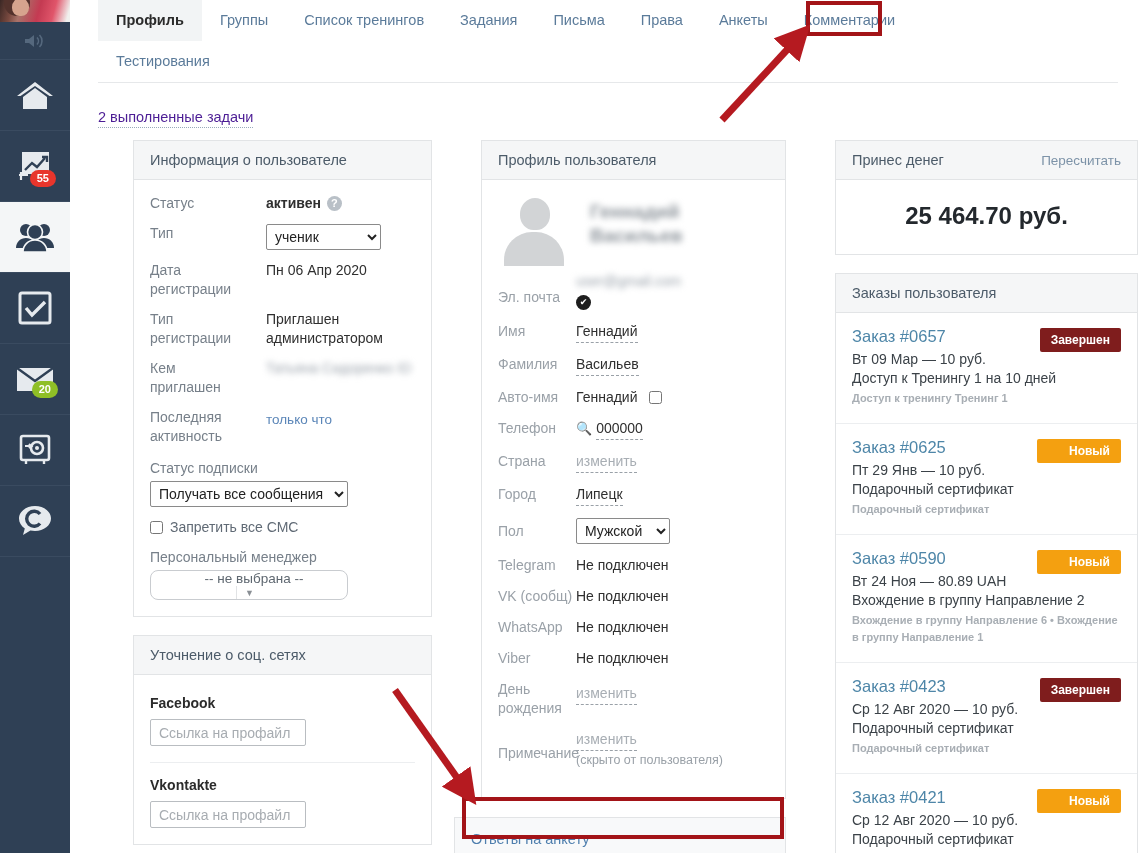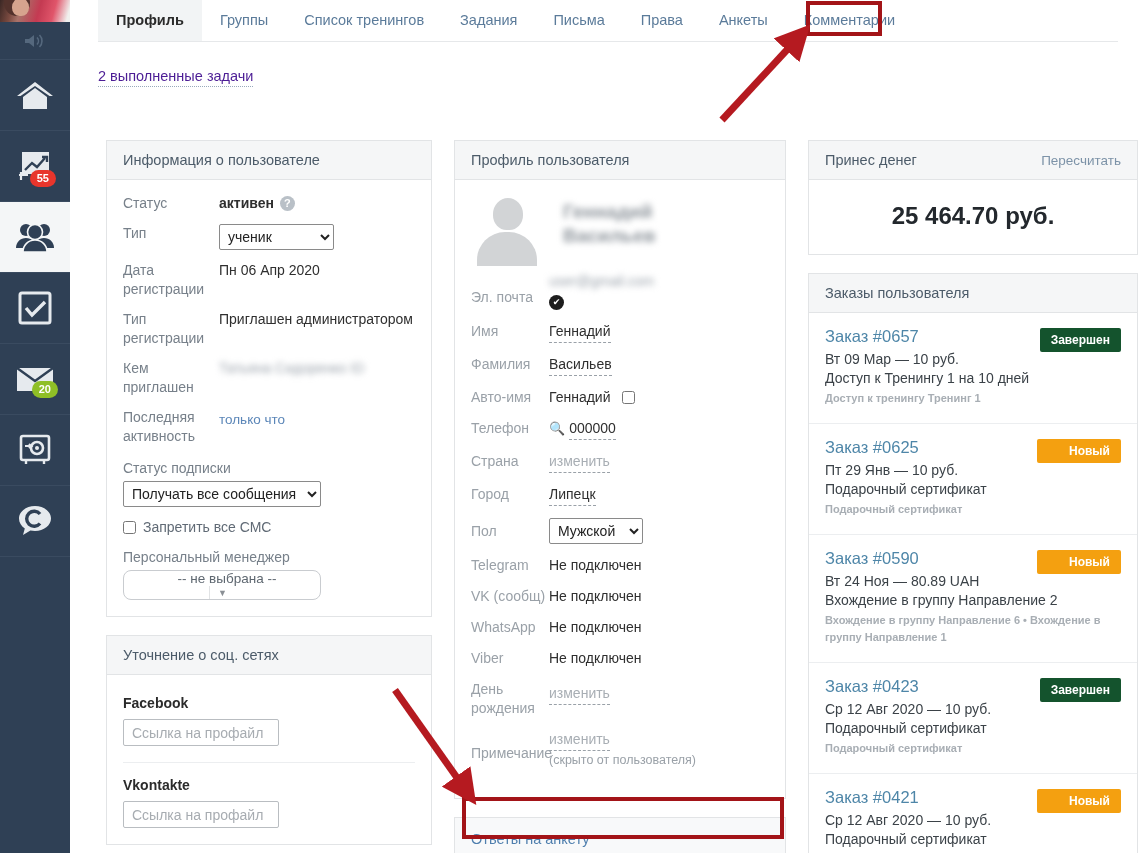--- a/index.html
+++ b/index.html
@@ -105,36 +105,37 @@
     padding-left: 36px;
   }
   .col-left { width: 326px; }
   .col-mid  { width: 332px; }
   .col-right{ width: 330px; }
 
   .panel {
     border: 1px solid #e2e4e6;
     background: #fff;
     margin-bottom: 18px;
+    margin-left: 27px;
   }
   .panel-head {
     background: #f5f6f7;
     border-bottom: 1px solid #e2e4e6;
     padding: 11px 16px;
     font-size: 14.5px;
     color: #4c5b69;
     display:flex; align-items:center; justify-content:space-between;
   }
   .panel-head .link {
     color: #7d93a8; font-size: 13.5px; cursor: pointer;
   }
   .panel-body { padding: 14px 16px 16px 16px; }
 
   
-  .irow { display: flex; align-items: flex-start; margin-bottom: 11px; }
+  .irow { display: flex; align-items: flex-start; margin-bottom: 11px; gap: 20px; }
   .ilabel {
     width: 96px; flex: 0 0 96px;
     color: #77808a; font-size: 14px; line-height: 19px;
   }
   .ivalue { font-size: 14px; color: #2f2f2f; line-height: 19px; }
   .ivalue.bold { font-weight: bold; }
   .blur { filter: blur(3.2px); color:#9aa2ab; user-select:none; }
   .helpq {
     display:inline-block; width:15px; height:15px; border-radius:50%;
     background:#b9c0c7; color:#fff; font-size:11px; font-weight:bold;
@@ -210,21 +211,21 @@
   }
   .order:last-child { border-bottom: none; }
   .order-title { color:#4e86a8; font-size:16.5px; margin-bottom:4px; cursor:pointer; }
   .order-line { font-size:14px; color:#3b4248; line-height:19px; }
   .order-sub { font-size:11px; color:#a8aeb4; line-height:17px; margin-top:2px;font-weight:bold; }
   .status {
     position:absolute; right:16px; top:15px;
     color:#fff; font-size:12px; font-weight:bold;
     padding: 5px 11px; border-radius: 2px;
   }
-  .status.done { background:#14532d; }
+  .status.done { background:#7f1d1d; }
   .status.new  { background:#f4a010;padding-left:32px; }
 
   
   .hl-box {
     position:absolute; border:4px solid #a31418; pointer-events:none;
   }
   .anno-svg { position:absolute; left:0; top:0; width:1145px; height:853px; pointer-events:none; }
 </style>
 </head>
 <body>
@@ -330,20 +331,21 @@
       <div class="tabs-row">
         <div class="tab active">Профиль</div>
         <div class="tab">Группы</div>
         <div class="tab">Список тренингов</div>
         <div class="tab">Задания</div>
         <div class="tab">Письма</div>
         <div class="tab">Права</div>
         <div class="tab">Анкеты</div>
         <div class="tab">Комментарии</div>
         <div style="flex-basis:100%;height:0"></div>
+        <div class="tab">Тестирования</div>
       </div>
     </div>
     <div class="tabs-divider"></div>
 
     <div class="tasks-link">2 выполненные задачи</div>
 
     
     <div class="cols">
 
       <div class="col-left">

